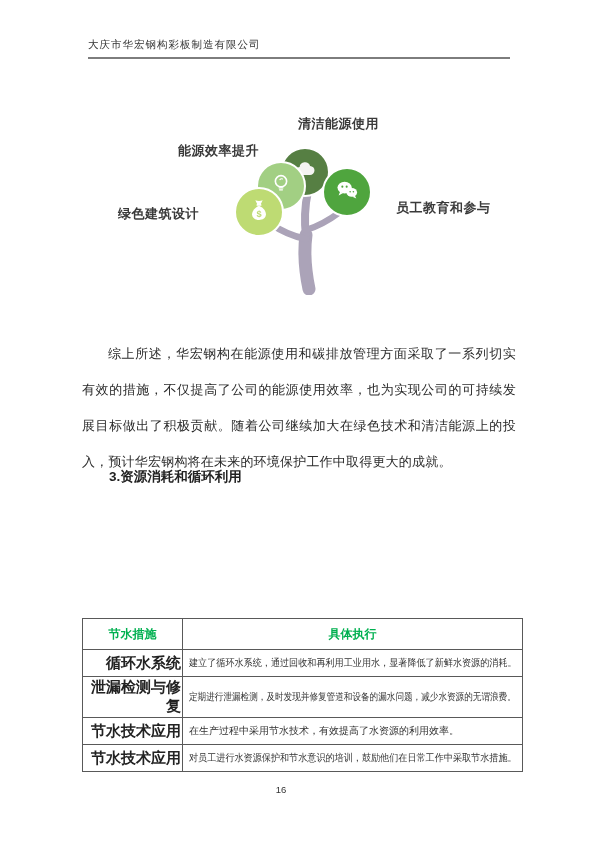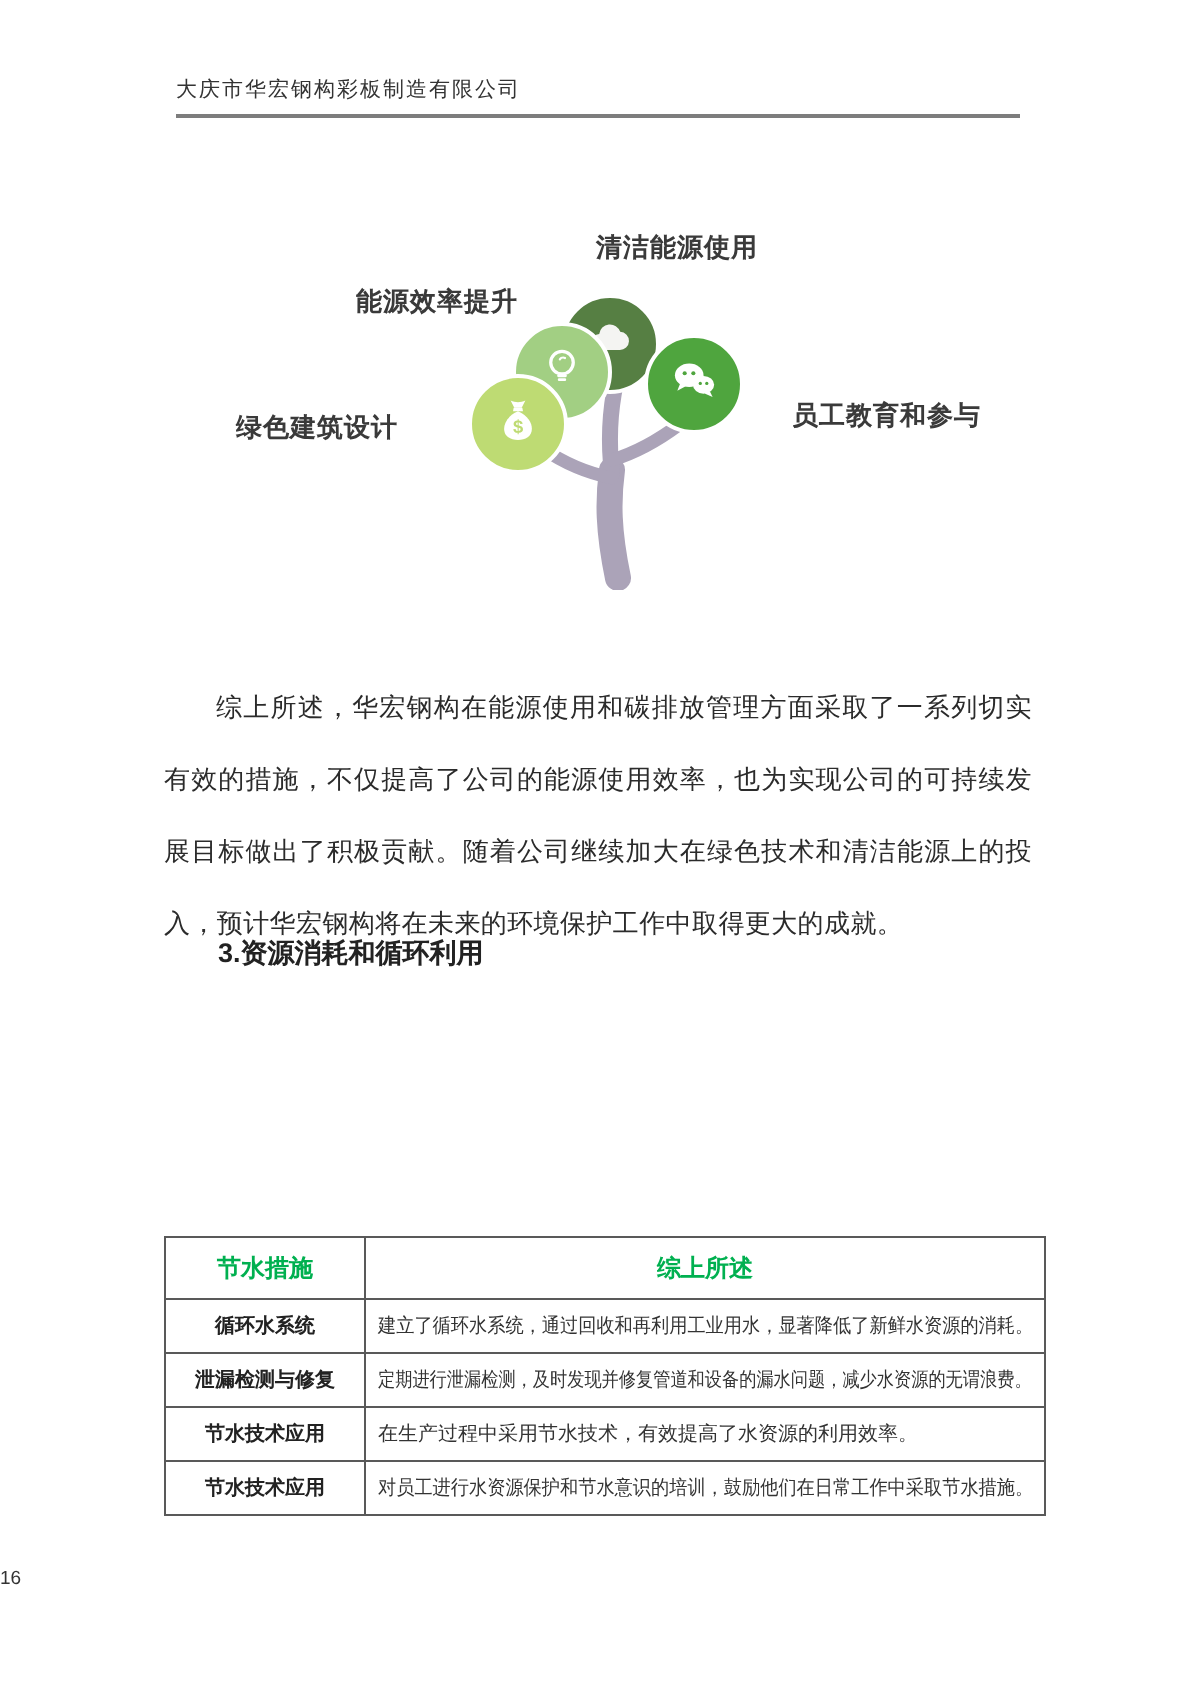--- a/index.html
+++ b/index.html
@@ -37,28 +37,28 @@
   .heading{position:absolute;left:82px;top:468px;margin:0;text-indent:2em;
            font-size:13.5px;font-weight:bold;color:#222;}
 
   
   .wtable{position:absolute;left:82px;top:618px;width:441px;
           border-collapse:collapse;table-layout:fixed;padding-left:23px;}
   .wtable th,.wtable td{border:1px solid #595959;overflow:hidden;}
   .wtable th{height:28px;font-size:12px;font-weight:bold;text-align:center;}
   .col-measure{width:100px;}
   .wtable td{height:24px;}
-  .td-measure{font-size:10px;font-weight:bold;text-align:center;color:#222;}
+  .td-measure{font-size:15px;font-weight:bold;text-align:right;color:#222;}
   .td-detail{font-size:10px;color:#333;padding:0 6px;white-space:nowrap;}
   .td-detail span{display:inline-block;transform-origin:left center;white-space:nowrap;}
   .sx91 span{transform:scaleX(0.91);}
   .sx86 span{transform:scaleX(0.86);}
 
   
-  .pagenum{position:absolute;left:0;top:784px;width:562px;text-align:left;
+  .pagenum{position:absolute;left:0;top:784px;width:562px;text-align:center;
            font-size:9.5px;color:#333;}
 </style>
 </head>
 <body>
 
 <div class="page">
 
   <div class="header">
     <span>大庆市华宏钢构彩板制造有限公司</span>
   </div>
@@ -129,21 +129,21 @@
 
 
   <table class="wtable">
     <colgroup>
         <col class="col-measure">
         <col>
       </colgroup>
     <thead>
       <tr>
         <th style="color:#00b050;">节水措施</th>
-        <th style="color:#00b050;">综上所述</th>
+        <th style="color:#00b050;">具体执行</th>
       </tr>
     </thead>
     <tbody>
       <tr>
         <td class="td-measure">循环水系统</td>
         <td class="td-detail sx91"><span>建立了循环水系统，通过回收和再利用工业用水，显著降低了新鲜水资源的消耗。</span></td>
       </tr>
       <tr>
         <td class="td-measure">泄漏检测与修复</td>
         <td class="td-detail sx86"><span>定期进行泄漏检测，及时发现并修复管道和设备的漏水问题，减少水资源的无谓浪费。</span></td>

